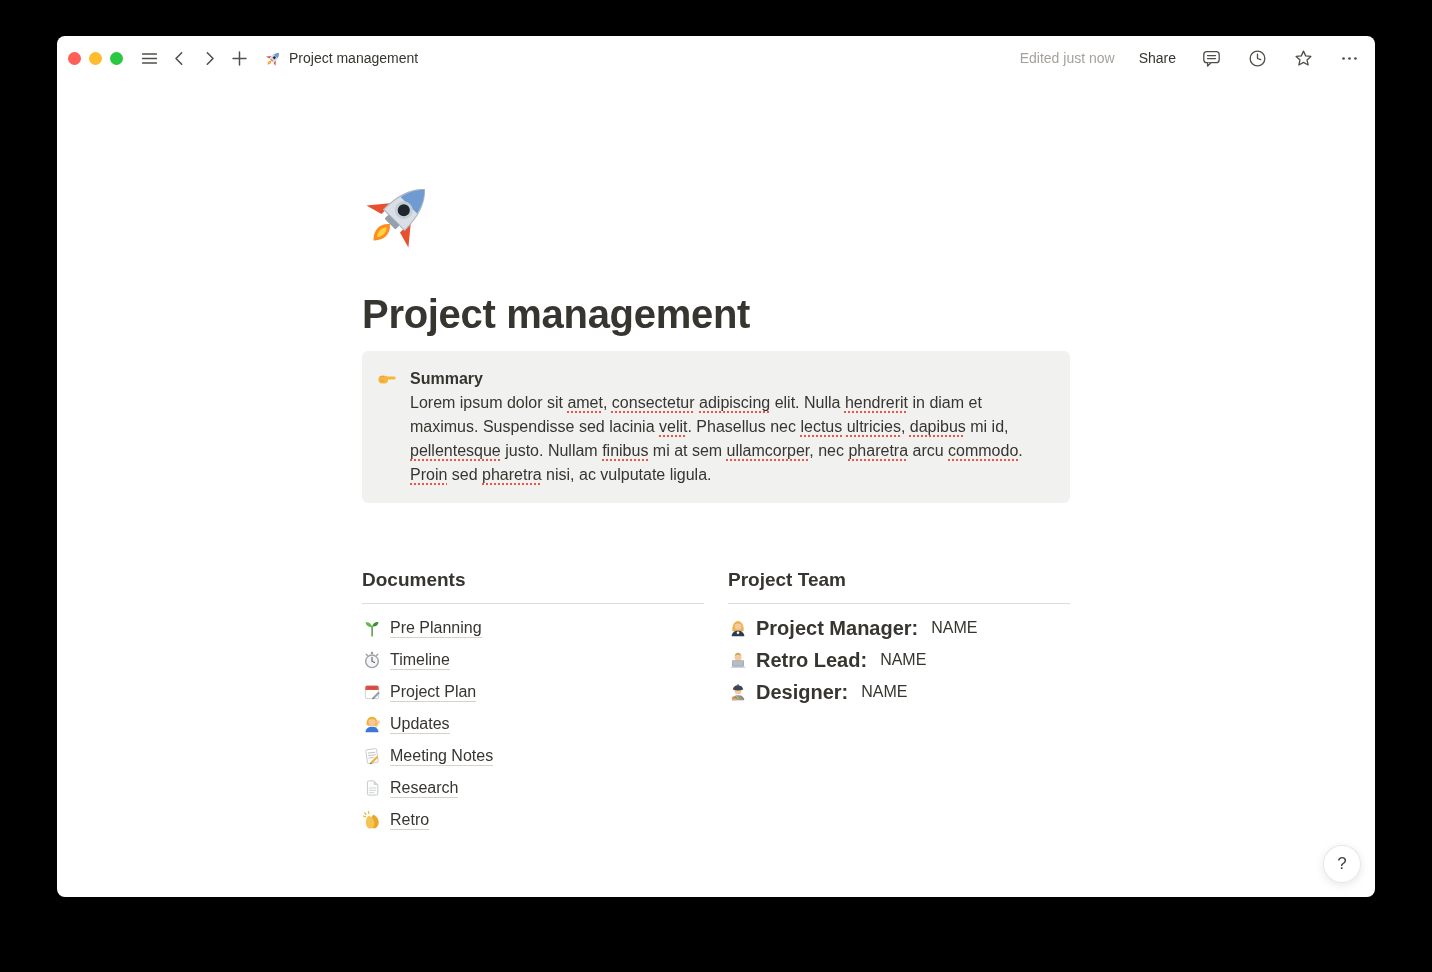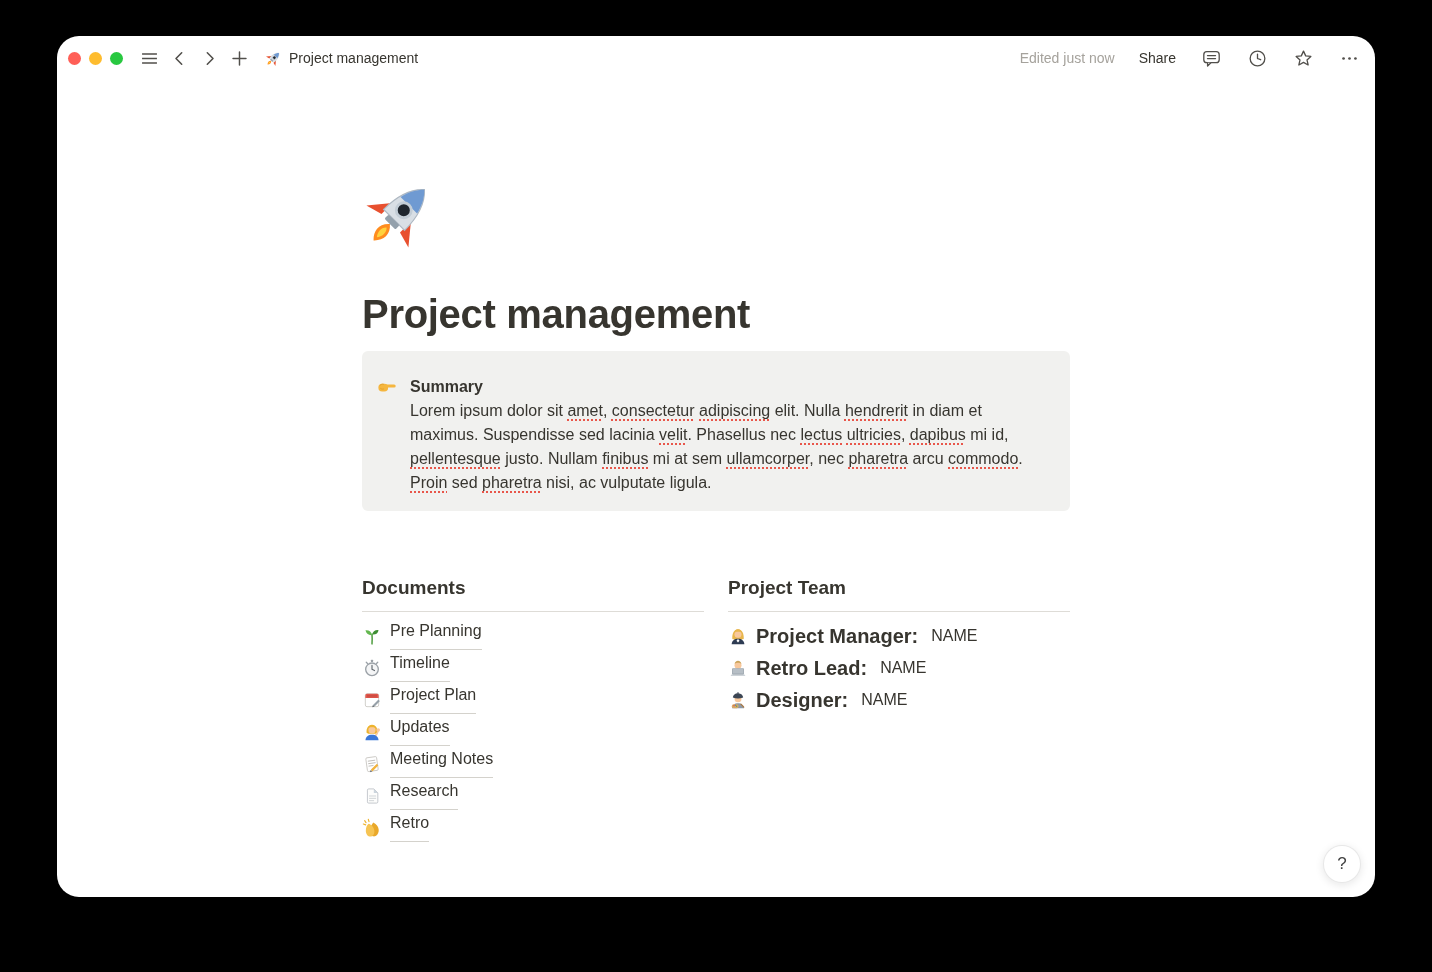--- a/index.html
+++ b/index.html
@@ -20,21 +20,21 @@
   html,body{width:1432px;height:972px}
   body{
     background:var(--c-desktop_bg);
     font-family:"Liberation Sans","DejaVu Sans",sans-serif;
     color:var(--c-text);
     position:relative;
     overflow:hidden;
   }
   .window{
     position:absolute;left:57px;top:36px;width:1318px;height:861px;
-    background:var(--c-window_bg);border-radius:22px;overflow:hidden;
+    background:var(--c-window_bg);border-radius:8px;overflow:hidden;
   }
   
   .titlebar{
     height:44px;display:flex;align-items:center;padding:0 15px 0 11px;
   }
   .traffic{display:flex;align-items:center;gap:8px;margin-right:15px}
   .light{width:13px;height:13px;border-radius:50%;display:inline-block;cursor:default}
   .light.red{background:var(--c-traffic_red)}
   .light.yellow{background:var(--c-traffic_yellow)}
   .light.green{background:var(--c-traffic_green)}
@@ -51,21 +51,21 @@
   .page{width:708px;margin:0 auto;padding-top:96px}
   .page-icon{width:76px;height:76px;cursor:pointer}
   .page-icon svg{width:76px;height:76px;display:block}
   h1.page-title{
     font-size:40px;line-height:48px;font-weight:700;letter-spacing:-0.3px;
     margin-top:38px;color:var(--c-text);
   }
   
   .callout{
     margin-top:13px;background:var(--c-callout_bg);border-radius:6px;
-    padding:24px 16px 16px 14px;display:flex;gap:12px;align-items:flex-start;
+    padding:16px 16px 16px 14px;display:flex;gap:12px;align-items:flex-start;
   }
   .callout-icon{width:22px;height:22px;flex:0 0 auto;margin-top:1px}
   .callout-icon svg{width:22px;height:22px;display:block}
   .callout-heading{font-size:16px;line-height:24px;font-weight:700}
   .callout-text{font-size:16px;line-height:24px;color:var(--c-text)}
   .callout-text .sp{
     text-decoration-line:underline;
     text-decoration-style:dotted;
     text-decoration-color:var(--c-spellcheck);
     text-decoration-thickness:2px;
@@ -75,21 +75,21 @@
   
   .columns{display:flex;gap:24px;margin-top:64px}
   .col{flex:1 1 0;min-width:0}
   .col-heading{font-size:19px;line-height:26px;font-weight:700;color:var(--c-text)}
   .divider{height:1px;background:var(--c-divider);margin-top:10px}
   .list{padding-top:8px}
   .row{height:32px;display:flex;align-items:center;gap:8px}
   .emoji20{width:20px;height:20px;flex:0 0 auto}
   .doc-link{
     font-size:16px;font-weight:500;color:var(--c-text);cursor:pointer;
-    border-bottom:1px solid var(--c-link_underline);padding-bottom:9px;text-align:right;
+    border-bottom:1px solid var(--c-link_underline);padding-bottom:0;text-align:right;
   }
   .team-role{font-size:20px;font-weight:700}
   .team-name{font-size:16px;font-weight:400;margin-left:5px}
   
   .help-btn{
     position:absolute;right:14px;bottom:14px;width:38px;height:38px;border-radius:50%;
     background:#fff;border:1px solid rgba(0,0,0,.09);
     box-shadow:0 2px 8px rgba(15,15,15,.1);
     display:flex;align-items:center;justify-content:center;
     font-size:17px;color:#424242;cursor:pointer;

